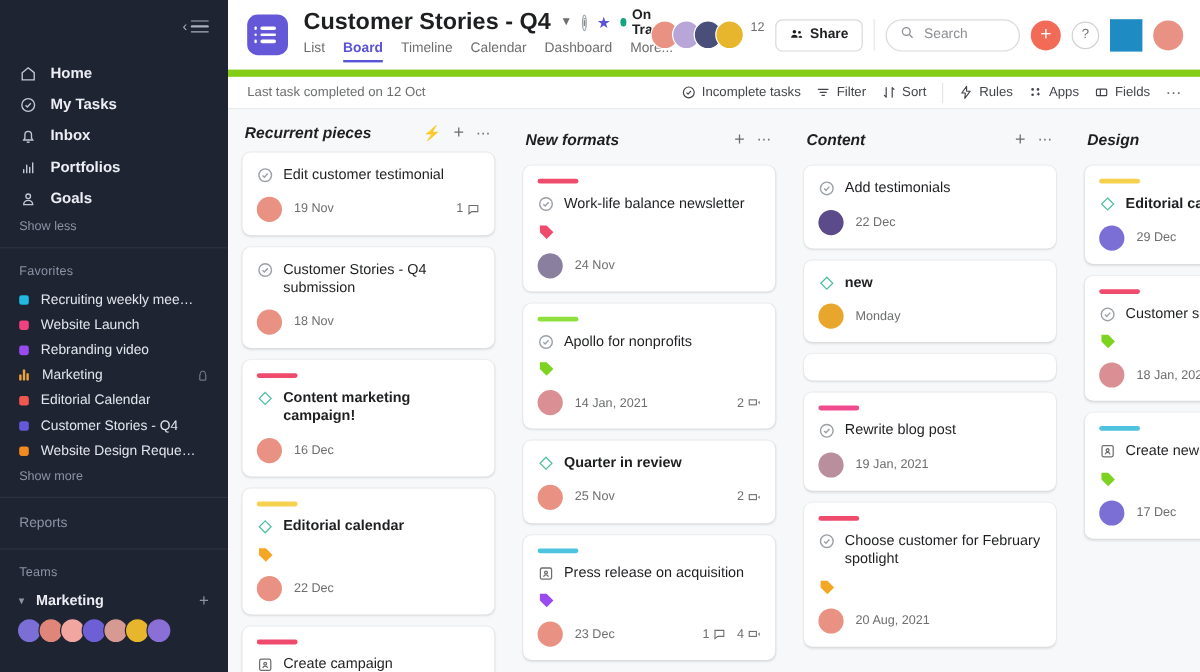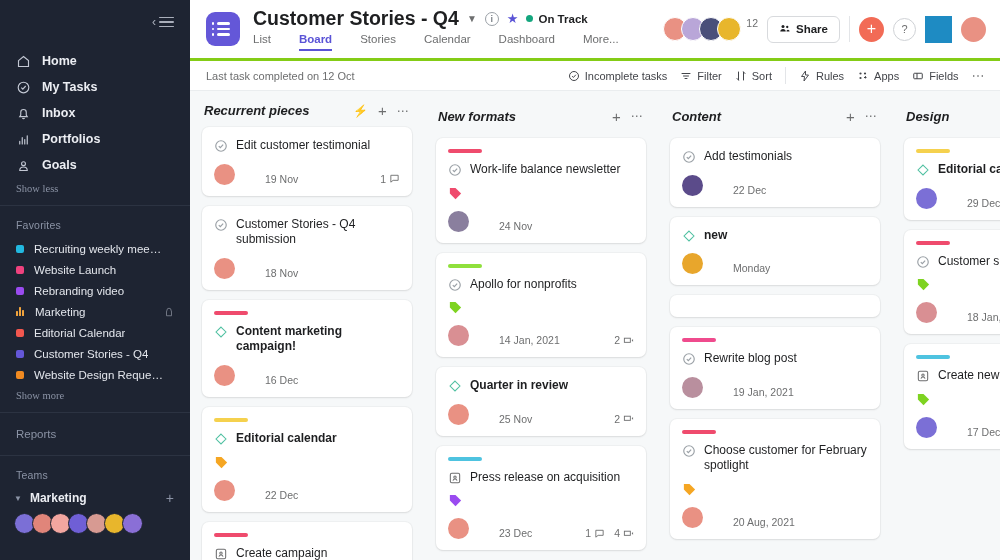--- a/index.html
+++ b/index.html
@@ -25,21 +25,21 @@
 
   .nav-list { padding: 4px 0 0 0; }
   .nav-item {
     display: flex; align-items: center; gap: 11px;
     height: 26px; padding: 0 16px; cursor: pointer;
     font-size: 12.5px; font-weight: 600; color: #eceef3;
   }
   .nav-ico { width: 15px; height: 15px; flex: 0 0 15px; display: flex; align-items: center; justify-content: center; }
   .nav-ico svg { width: 15px; height: 15px; display: block; }
 
-  .show-toggle { font-size: 10.5px; color: #8b93a5; padding: 5px 16px 9px 16px; cursor: pointer; font-family: Liberation Serif, serif; }
+  .show-toggle { font-size: 10.5px; color: #8b93a5; padding: 5px 16px 9px 16px; cursor: pointer; }
 
   .sb-div { height: 1px; background: #2c3342; margin: 2px 0; }
 
   .sb-head { font-size: 10.5px; color: #8b93a5; padding: 11px 16px 7px 16px; letter-spacing: .2px; }
   .fav-item {
     display: flex; align-items: center; gap: 10px;
     height: 21px; padding: 0 16px; cursor: pointer;
     font-size: 11.5px; color: #e3e6ec; white-space: nowrap;
   }
   .sw { width: 8px; height: 8px; border-radius: 2px; flex: 0 0 8px; }
@@ -71,21 +71,21 @@
   .proj-icon i { display: block; width: 13px; height: 2.4px; background: #fff; border-radius: 1.5px; position: relative; }
   .proj-icon i::before { content:""; position:absolute; left:-5px; top:0; width:2.4px; height:2.4px; background:#fff; border-radius:50%; }
   .title-wrap { display: flex; flex-direction: column; gap: 1px; min-width: 0; }
   .title-row { display: flex; align-items: center; gap: 8px; }
   .proj-title { font-size: 19.5px; font-weight: 700; color: #1e1f21; white-space: nowrap; }
   .t-chev { color: #6d6e6f; font-size: 10px; }
   .t-info { width: 14px; height: 14px; border-radius: 50%; border: 1.3px solid #9aa0a6; color: #7e848b; font-size: 9px; display: flex; align-items: center; justify-content: center; font-weight: 700; }
   .t-star { color: #5a53d6; font-size: 13px; }
   .status-pill { display: flex; align-items: center; gap: 5px; font-size: 11.5px; color: #1e1f21; font-weight: 600; }
   .status-dot { width: 7px; height: 7px; border-radius: 50%; background: #14a67e; }
-  .tabs { display: flex; gap: 28px; margin-top: 2px; }
+  .tabs { display: flex; gap: 15px; margin-top: 2px; }
   .tab { font-size: 11.5px; color: #6d6e6f; padding-bottom: 4px; cursor: pointer; white-space: nowrap; }
   .tab.active { color: #5a53d6; font-weight: 700; border-bottom: 2px solid #5a53d6; }
 
   .top-right { margin-left: auto; display: flex; align-items: center; gap: 9px; }
   .avstack { display: flex; align-items: flex-start; }
   .avstack .av { width: 24px; height: 24px; border-radius: 50%; margin-right: -6px; border: 1.6px solid #fff; }
   .avcount { font-size: 10.5px; color: #6d6e6f; margin-left: 11px; }
   .share-btn {
     display: flex; align-items: center; gap: 5px; height: 27px; padding: 0 11px;
     border: 1px solid #d8dadd; border-radius: 6px; font-size: 11.5px; color: #1e1f21; font-weight: 600;
@@ -97,21 +97,21 @@
     width: 112px; height: 27px; padding: 0 11px;
     border: 1px solid #d8dadd; border-radius: 14px; background: #fff; cursor: text;
   }
   .search-box .ph { font-size: 11.5px; color: #8b8f94; }
   .orange-btn { width: 25px; height: 25px; border-radius: 50%; background: #f26b56; color: #fff; display: flex; align-items: center; justify-content: center; font-size: 16px; cursor: pointer; }
   .help-btn { width: 23px; height: 23px; border-radius: 50%; border: 1px solid #cfd2d6; color: #6d6e6f; display: flex; align-items: center; justify-content: center; font-size: 11px; cursor: pointer; }
   .blue-sq { width: 27px; height: 27px; background: #1e8bc3; cursor: pointer; }
   .me-av { width: 25px; height: 25px; border-radius: 50%; cursor: pointer; }
 
   
-  .toolbar { height: 32px; background: #fff; border-top: 3px solid #84cc16; display: flex; align-items: center; padding: 0 14px 0 16px; flex: 0 0 32px; }
+  .toolbar { height: 32px; background: #fff; border-top: 6px solid #84cc16; display: flex; align-items: center; padding: 0 14px 0 16px; flex: 0 0 32px; }
   .toolbar-left { font-size: 11px; color: #6d6e6f; }
   .toolbar-right { margin-left: auto; display: flex; align-items: center; gap: 13px; }
   .tb-item { display: flex; align-items: center; gap: 5px; font-size: 11px; color: #43454a; cursor: pointer; white-space: nowrap; }
   .tb-item svg { display: block; }
   .tb-div { width: 1px; height: 17px; background: #e3e5e8; }
   .dots { letter-spacing: 1.5px; color: #6d6e6f; font-size: 13px; cursor: pointer; }
 
   
   .board { flex: 1 1 auto; background: #f6f8f9; display: flex; gap: 0; padding: 12px 0 0 0; overflow: hidden; border-top: 1px solid #eaedef; }
   .col { width: 234px; flex: 0 0 234px; padding: 0 12px 0 12px; display: flex; flex-direction: column; min-height: 0; }
@@ -129,21 +129,21 @@
     cursor: pointer;
   }
   .cbar { height: 4px; border-radius: 2px; width: 34px; margin-bottom: 9px; }
   .ctitle-row { display: flex; align-items: flex-start; gap: 8px; }
   .ctitle { font-size: 12px; color: #1e1f21; line-height: 1.3; }
   .ctitle.bold { font-weight: 700; }
   .cico { flex: 0 0 14px; width: 14px; height: 14px; margin-top: 1px; }
   .cico svg { display: block; width: 14px; height: 14px; }
   .ctag { margin-top: 8px; }
   .ctag svg { display: block; width: 15px; height: 15px; }
-  .cfoot { display: flex; align-items: flex-end; margin-top: 10px; gap: 20px; }
+  .cfoot { display: flex; align-items: center; margin-top: 10px; }
   .cfoot .av { width: 21px; height: 21px; border-radius: 50%; flex: 0 0 21px; }
   .cdate { font-size: 10.5px; color: #6d6e6f; margin-left: 10px; }
   .cmeta { margin-left: auto; display: flex; align-items: center; gap: 9px; font-size: 10.5px; color: #6d6e6f; }
   .cmeta span { display: flex; align-items: center; gap: 3px; }
   .cmeta svg { display: block; }
   .add-task { display: flex; align-items: center; gap: 5px; justify-content: flex-end; padding: 14px 4px 0 0; font-size: 11.5px; color: #6d6e6f; cursor: pointer; white-space: nowrap; }
 </style>
 </head>
 <body>
 
@@ -288,21 +288,21 @@
           <span class="t-info">i</span>
           <span class="t-star">★</span>
           <span class="status-pill">
             <span class="status-dot"></span>
             <span>On Track</span>
           </span>
         </div>
         <div class="tabs">
           <span class="tab">List</span>
           <span class="tab active">Board</span>
-          <span class="tab">Stories</span>
+          <span class="tab">Timeline</span>
           <span class="tab">Calendar</span>
           <span class="tab">Dashboard</span>
           <span class="tab">More...</span>
         </div>
       </div>
 
       <div class="top-right">
         <div class="avstack">
           <span class="av" style="background:#e99183"></span>
           <span class="av" style="background:#b9a6d8"></span>
@@ -314,20 +314,29 @@
           <span>
             <svg width="12" height="12" viewBox="0 0 24 24" fill="#1e1f21">
                 <circle cx="8" cy="9" r="3"></circle>
                 <circle cx="16.5" cy="10" r="2.3"></circle>
                 <path d="M2.5 19c0-3 2.5-5 5.5-5s5.5 2 5.5 5zM15 19c0-2.2 1.2-3.6 3-3.6s3 1.4 3 3.6z"></path>
               </svg>
           </span>
           <span>Share</span>
         </div>
         <span class="vdiv"></span>
+        <div class="search-box">
+          <span>
+            <svg width="12" height="12" viewBox="0 0 24 24" fill="none" stroke="#8b8f94" stroke-width="2.2">
+                <circle cx="10.5" cy="10.5" r="6.5"></circle>
+                <path d="M15.5 15.5 21 21"></path>
+              </svg>
+          </span>
+          <span class="ph">Search</span>
+        </div>
         <div class="orange-btn">+</div>
         <div class="help-btn">?</div>
         <div class="blue-sq"></div>
         <div class="me-av" style="background:#e99183"></div>
       </div>
     </div>
 
     <div class="toolbar">
       <div class="toolbar-left">Last task completed on 12 Oct</div>
       <div class="toolbar-right">

